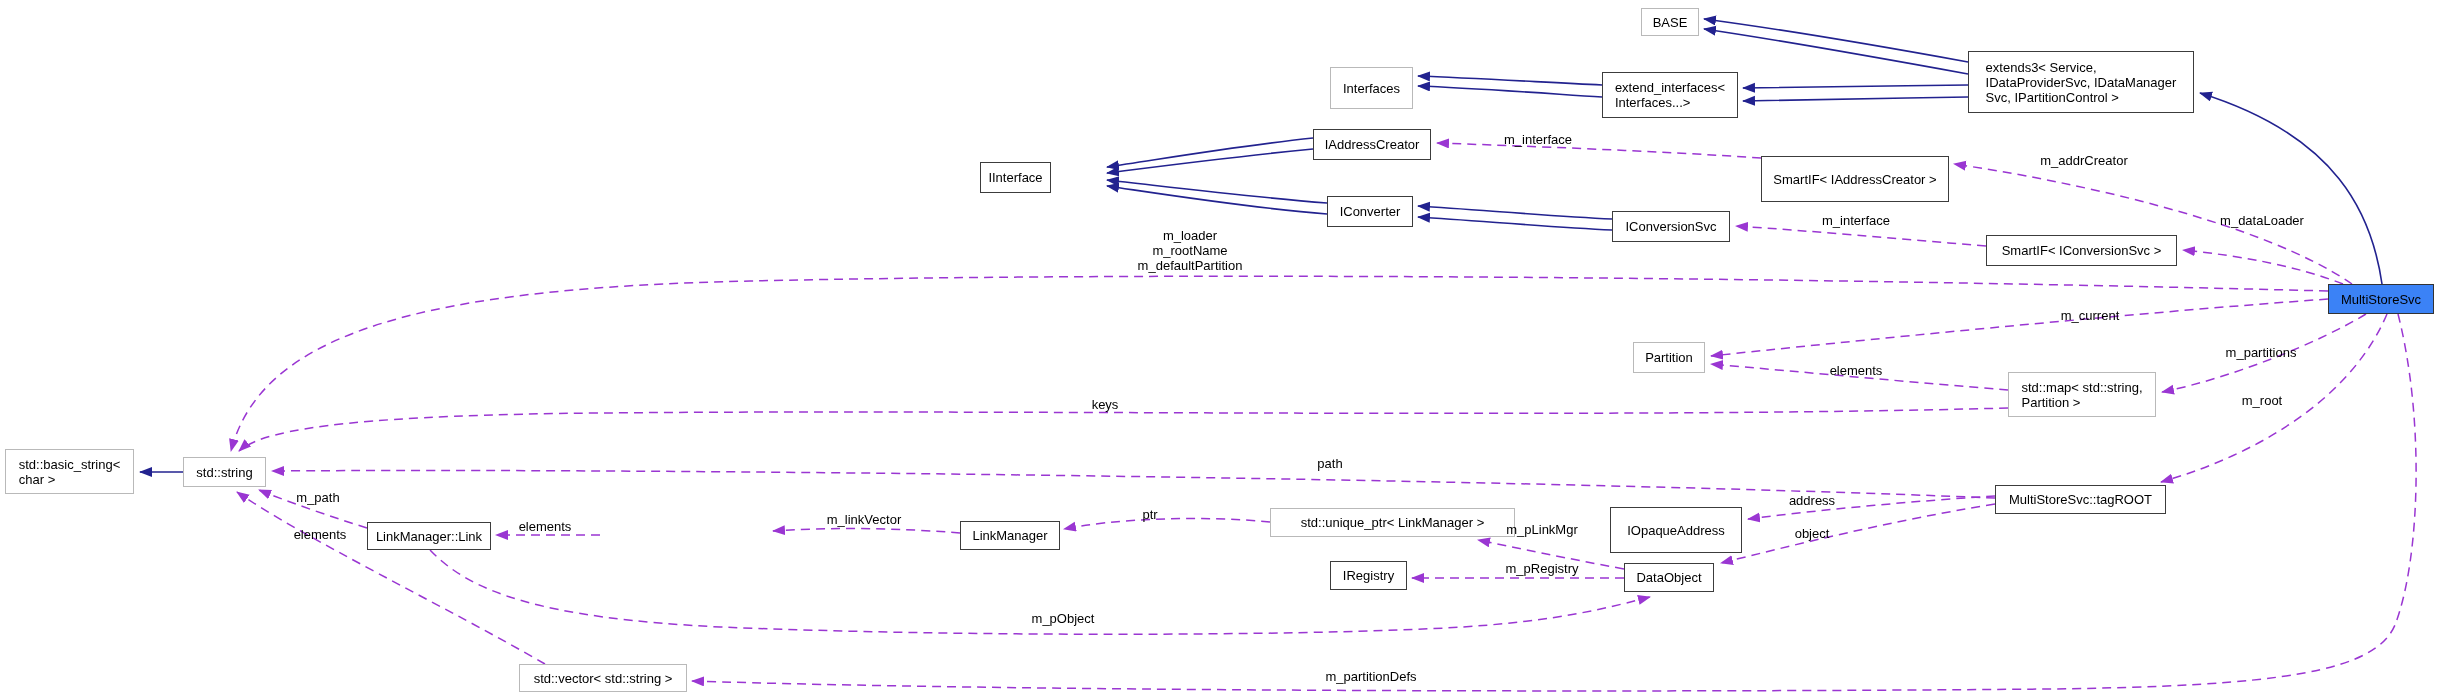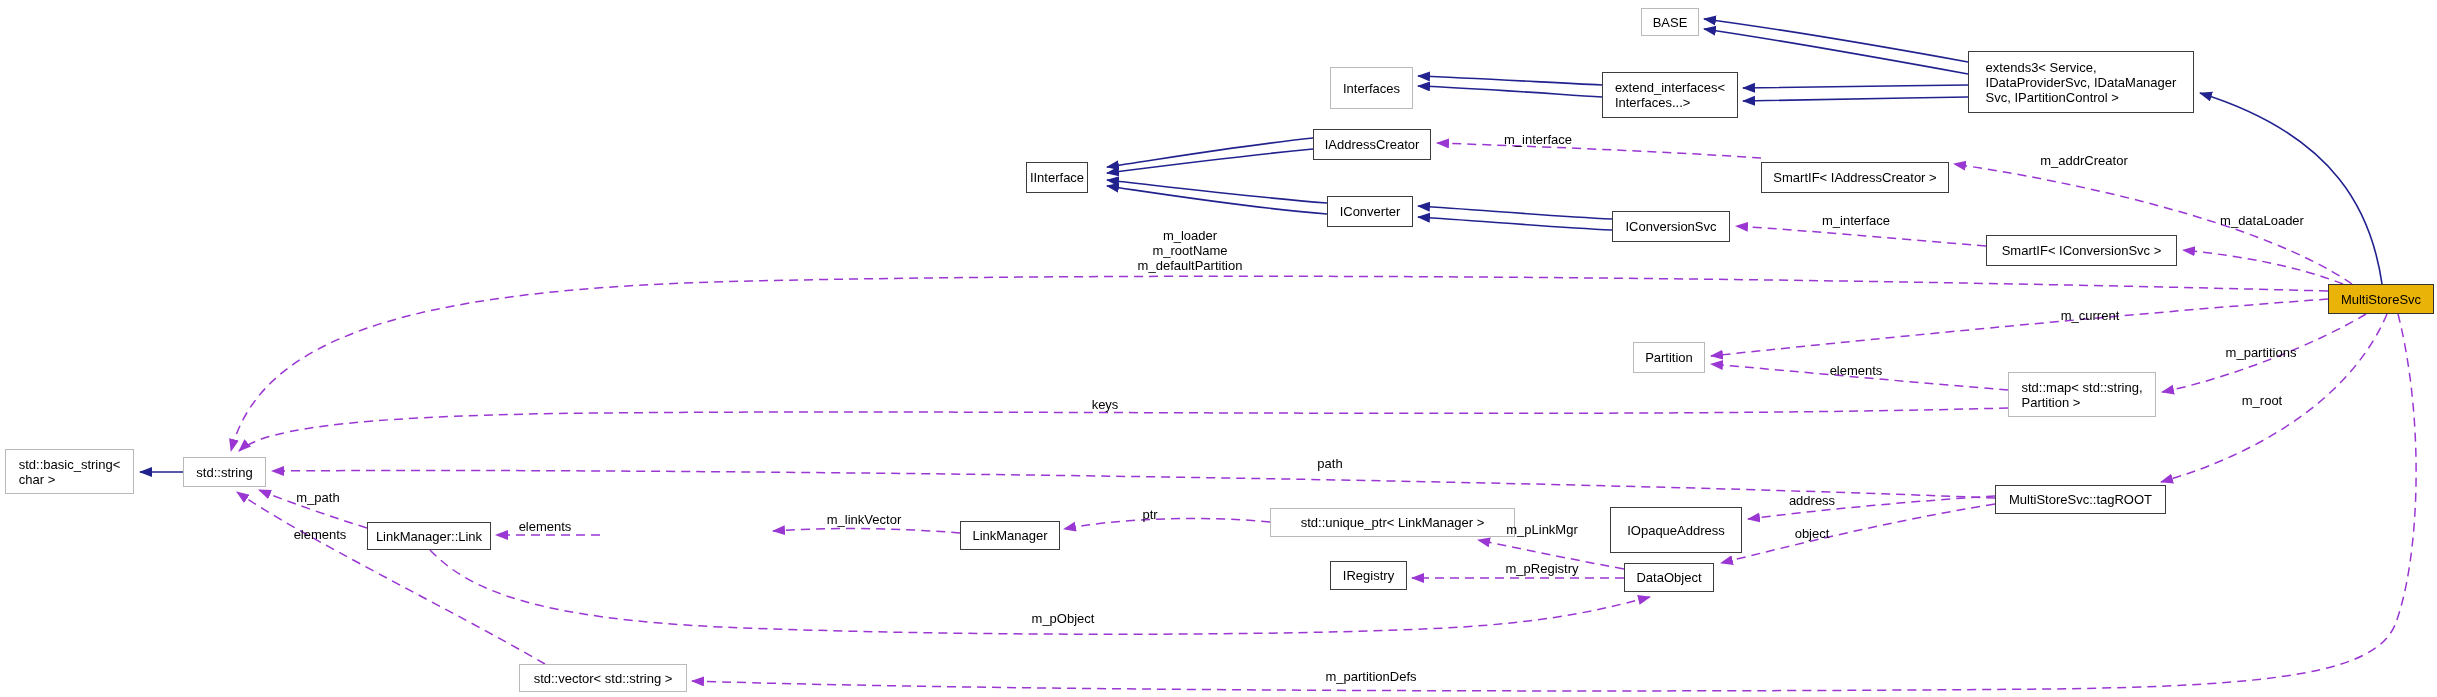--- a/index.html
+++ b/index.html
@@ -11,21 +11,21 @@
   }
   svg.edges { position:absolute; left:0; top:0; width:2437px; height:697px; }
   .node {
     position:absolute; box-sizing:border-box;
     display:flex; align-items:center; justify-content:center;
     text-align:left; white-space:pre; line-height:15px;
     font-size:13px; background:#fff; border:1px solid #3c3c3c;
     z-index:2;
   }
   .node.ext { border-color:#b9b9b9; }
-  .node.hl  { background:#eab308; border-color:#333; }
+  .node.hl  { background:#3b82f6; border-color:#333; }
   .elabel {
     position:absolute; transform:translate(-50%,-50%);
     font-size:13px; white-space:pre; text-align:center;
     z-index:3;
   }
 </style>
 </head>
 <body>
 
 <div class="canvas">
@@ -83,24 +83,24 @@
     </g>
   </svg>
 
   <div class="node ext" style="left:1641px;top:8px;width:58px;height:28px">BASE</div>
   <div class="node" style="left:1602px;top:72px;width:136px;height:46px">extend_interfaces&lt;
 Interfaces...&gt;</div>
   <div class="node" style="left:1968px;top:51px;width:226px;height:62px">extends3&lt; Service,
 IDataProviderSvc, IDataManager
 Svc, IPartitionControl &gt;</div>
   <div class="node ext" style="left:1330px;top:67px;width:83px;height:42px">Interfaces</div>
-  <div class="node" style="left:1026px;top:162px;width:62px;height:31px">IInterface</div>
+  <div class="node" style="left:980px;top:162px;width:71px;height:31px">IInterface</div>
   <div class="node" style="left:1313px;top:129px;width:118px;height:31px">IAddressCreator</div>
   <div class="node" style="left:1327px;top:196px;width:86px;height:31px">IConverter</div>
-  <div class="node" style="left:1761px;top:162px;width:188px;height:31px">SmartIF&lt; IAddressCreator &gt;</div>
+  <div class="node" style="left:1761px;top:156px;width:188px;height:46px">SmartIF&lt; IAddressCreator &gt;</div>
   <div class="node" style="left:1612px;top:211px;width:118px;height:31px">IConversionSvc</div>
   <div class="node" style="left:1986px;top:235px;width:191px;height:31px">SmartIF&lt; IConversionSvc &gt;</div>
   <div class="node hl" style="left:2328px;top:284px;width:106px;height:30px">MultiStoreSvc</div>
   <div class="node ext" style="left:1633px;top:342px;width:72px;height:31px">Partition</div>
   <div class="node ext" style="left:2008px;top:372px;width:148px;height:45px">std::map&lt; std::string,
 Partition &gt;</div>
   <div class="node ext" style="left:5px;top:449px;width:129px;height:45px">std::basic_string&lt;
 char &gt;</div>
   <div class="node ext" style="left:183px;top:457px;width:83px;height:30px">std::string</div>
   <div class="node" style="left:367px;top:522px;width:124px;height:28px">LinkManager::Link</div>

